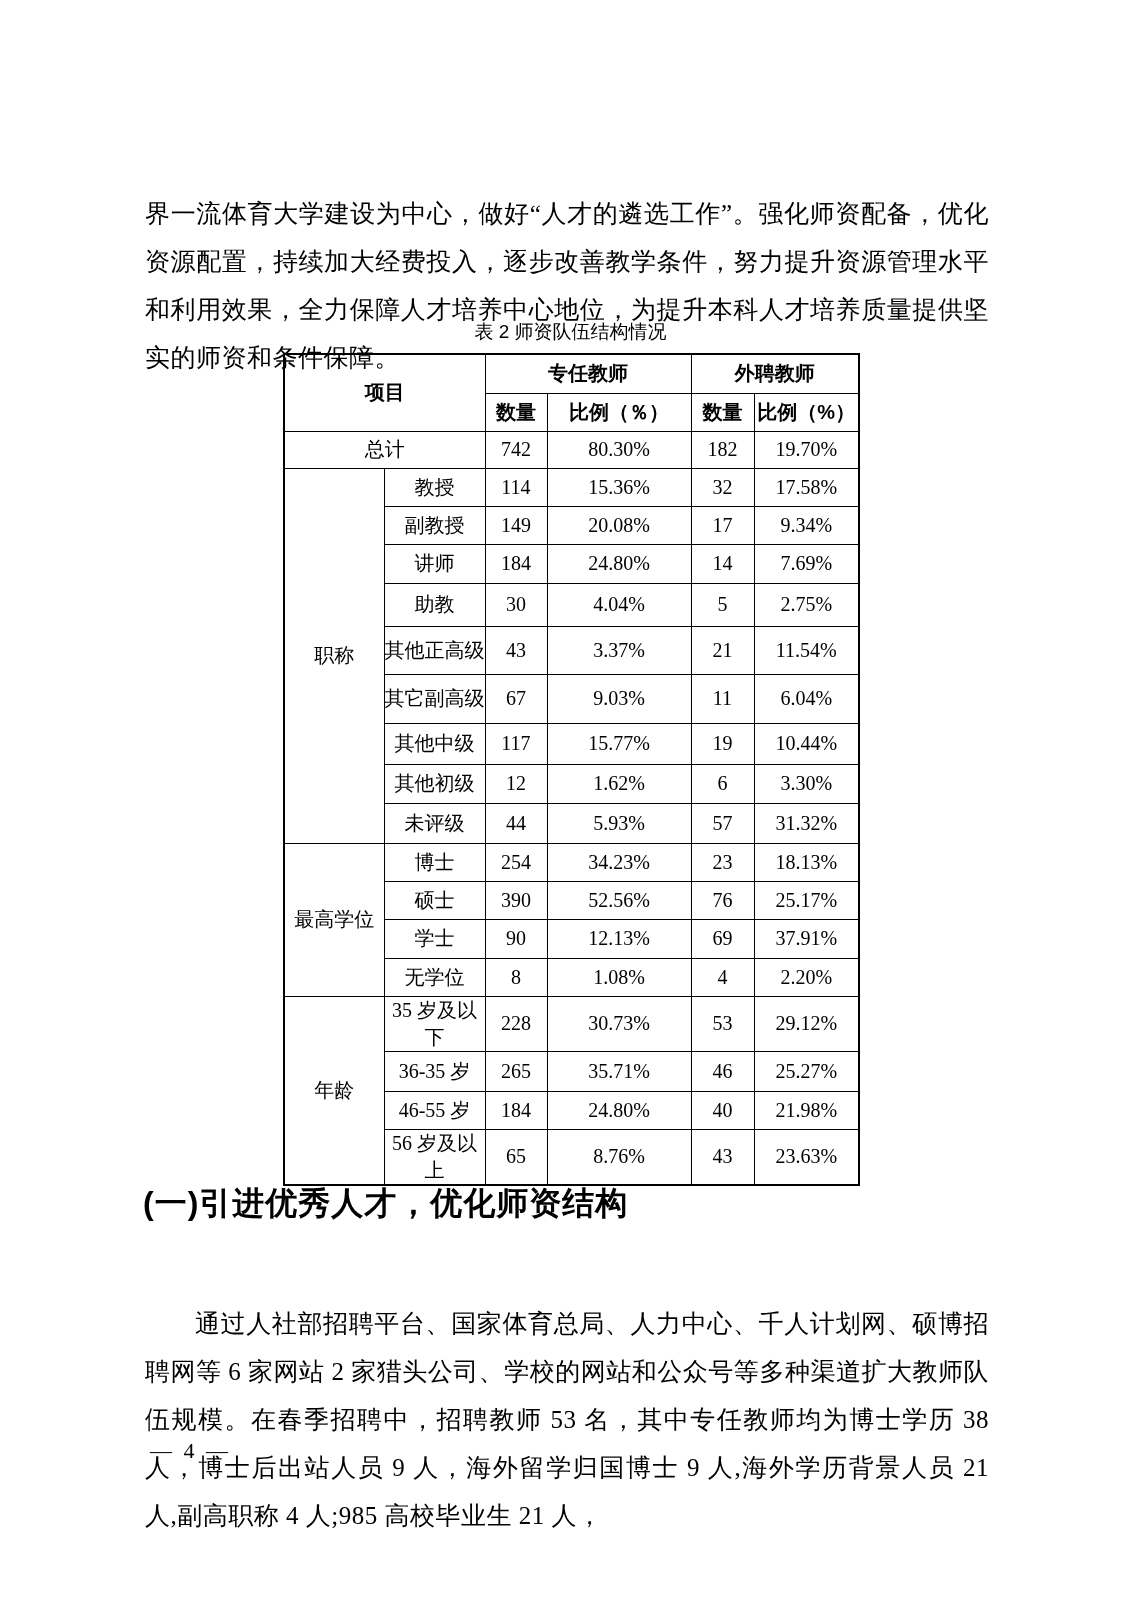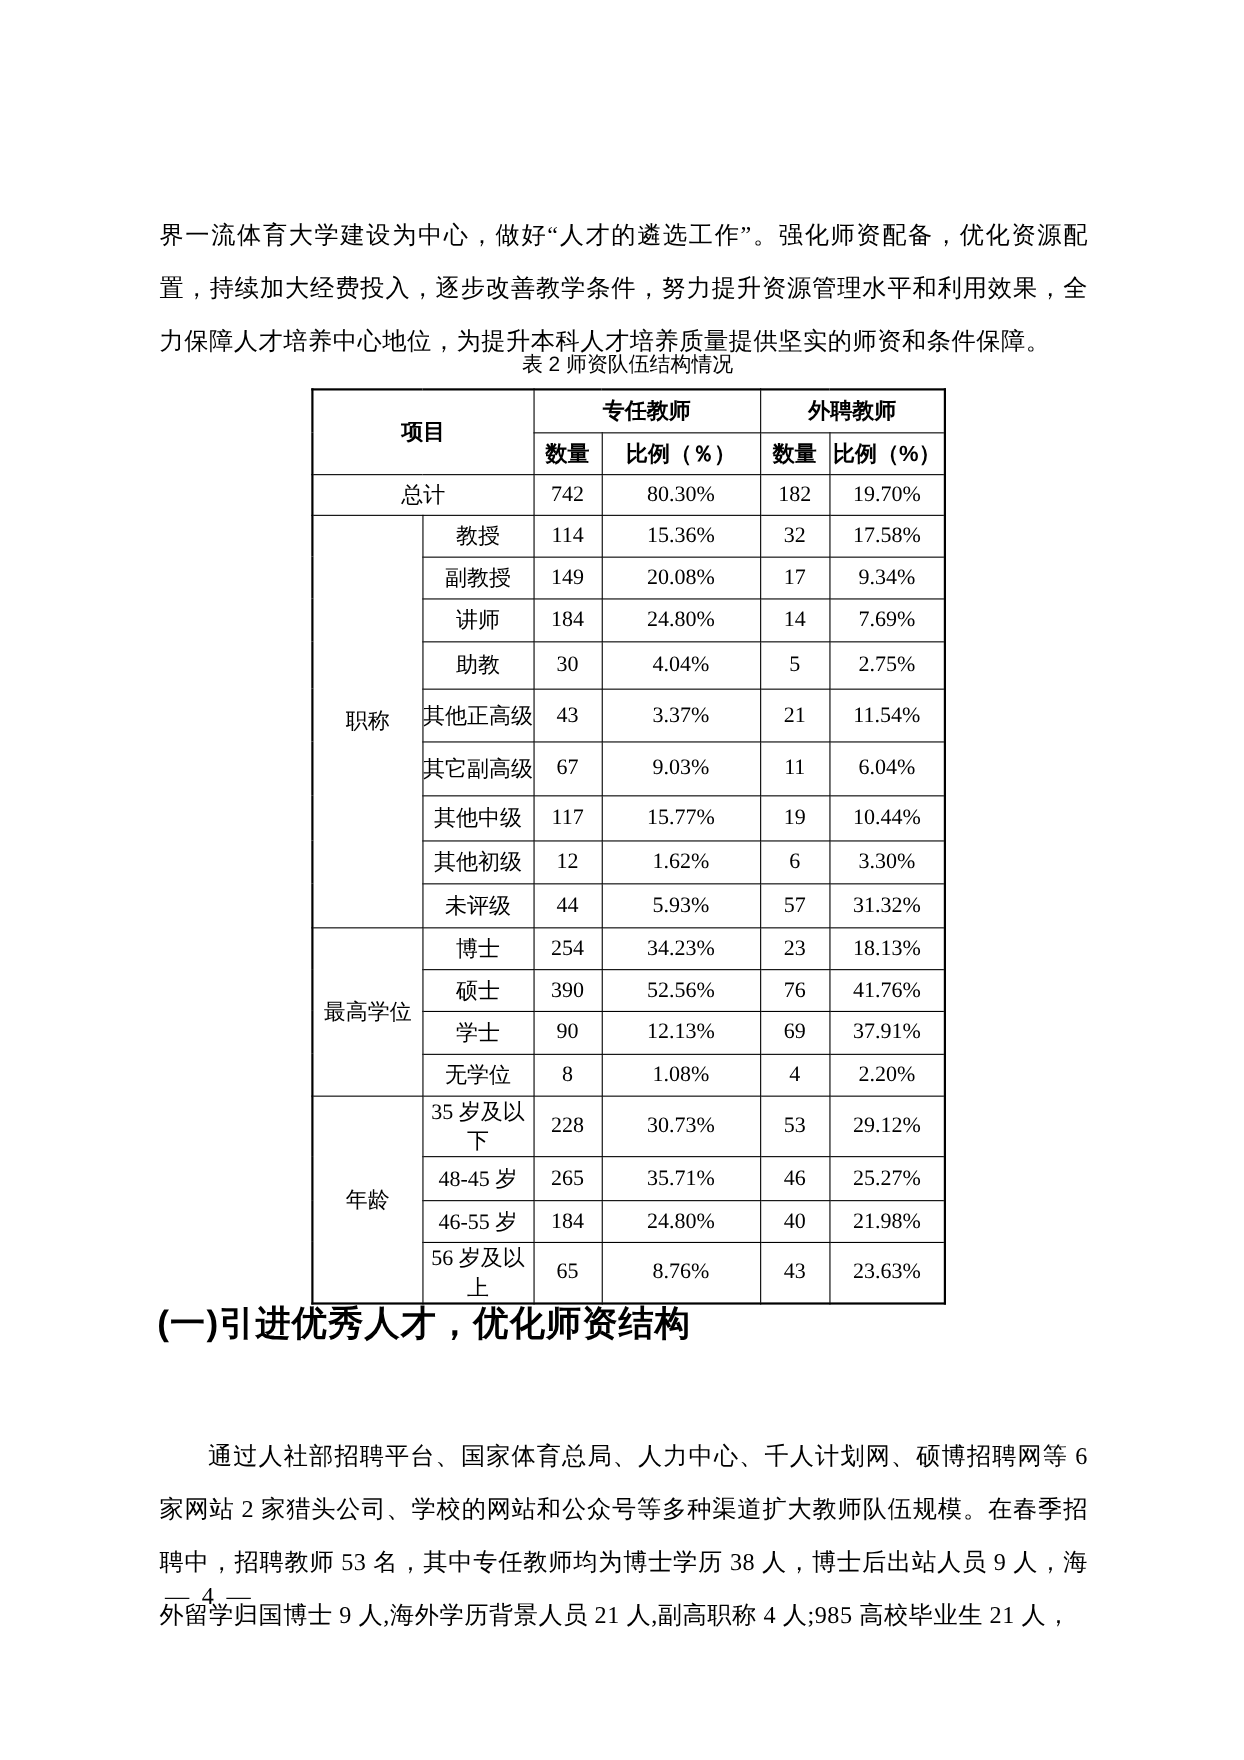--- a/index.html
+++ b/index.html
@@ -2,21 +2,21 @@
 <html><head>
 <meta charset="utf-8">
 <style>
   html, body { margin:0; padding:0; }
   body {
     width:1131px; height:1600px; background:#ffffff; position:relative;
     font-family:"Liberation Serif","DejaVu Serif",serif; color:#000;
   }
   .body-par {
     position:absolute; left:145px; width:844px;
-    font-size:22px; line-height:48px; text-align:justify;
+    font-size:25px; line-height:48px; text-align:justify;
     text-justify:inter-character; letter-spacing:0.5px;
   }
   .intro { top:190px; }
   .para2 { top:1300px; text-indent:2em; }
   .table-wrap { position:absolute; left:283px; top:320px; width:575px; }
   .caption {
     text-align:center; font-family:"Liberation Sans","DejaVu Sans",sans-serif;
     font-weight:normal; font-size:19px; line-height:24px; margin:0 0 9px 0;
   }
   table.fac {
@@ -148,21 +148,21 @@
         <td>254</td>
         <td>34.23%</td>
         <td>23</td>
         <td>18.13%</td>
       </tr>
       <tr style="height:38px">
         <td>硕士</td>
         <td>390</td>
         <td>52.56%</td>
         <td>76</td>
-        <td>41.76%</td>
+        <td>25.17%</td>
       </tr>
       <tr style="height:39px">
         <td>学士</td>
         <td>90</td>
         <td>12.13%</td>
         <td>69</td>
         <td>37.91%</td>
       </tr>
       <tr style="height:38px">
         <td>无学位</td>
@@ -174,21 +174,21 @@
 
       <tr style="height:52px">
         <td rowspan="4">年龄</td>
         <td>35 岁及以下</td>
         <td>228</td>
         <td>30.73%</td>
         <td>53</td>
         <td>29.12%</td>
       </tr>
       <tr style="height:40px">
-        <td>48-45 岁</td>
+        <td>36-35 岁</td>
         <td>265</td>
         <td>35.71%</td>
         <td>46</td>
         <td>25.27%</td>
       </tr>
       <tr style="height:38px">
         <td>46-55 岁</td>
         <td>184</td>
         <td>24.80%</td>
         <td>40</td>

